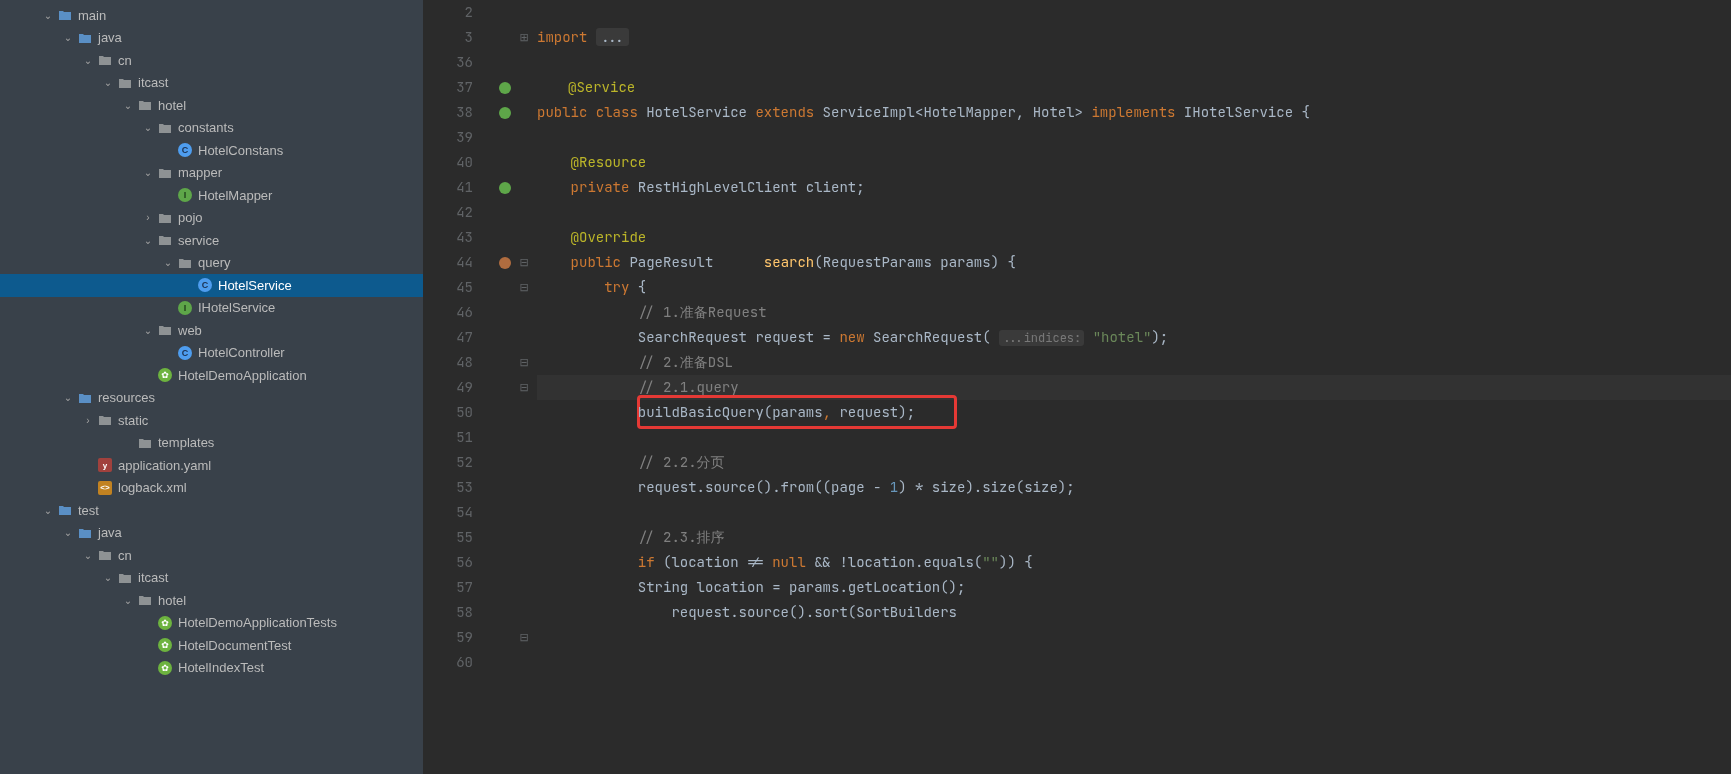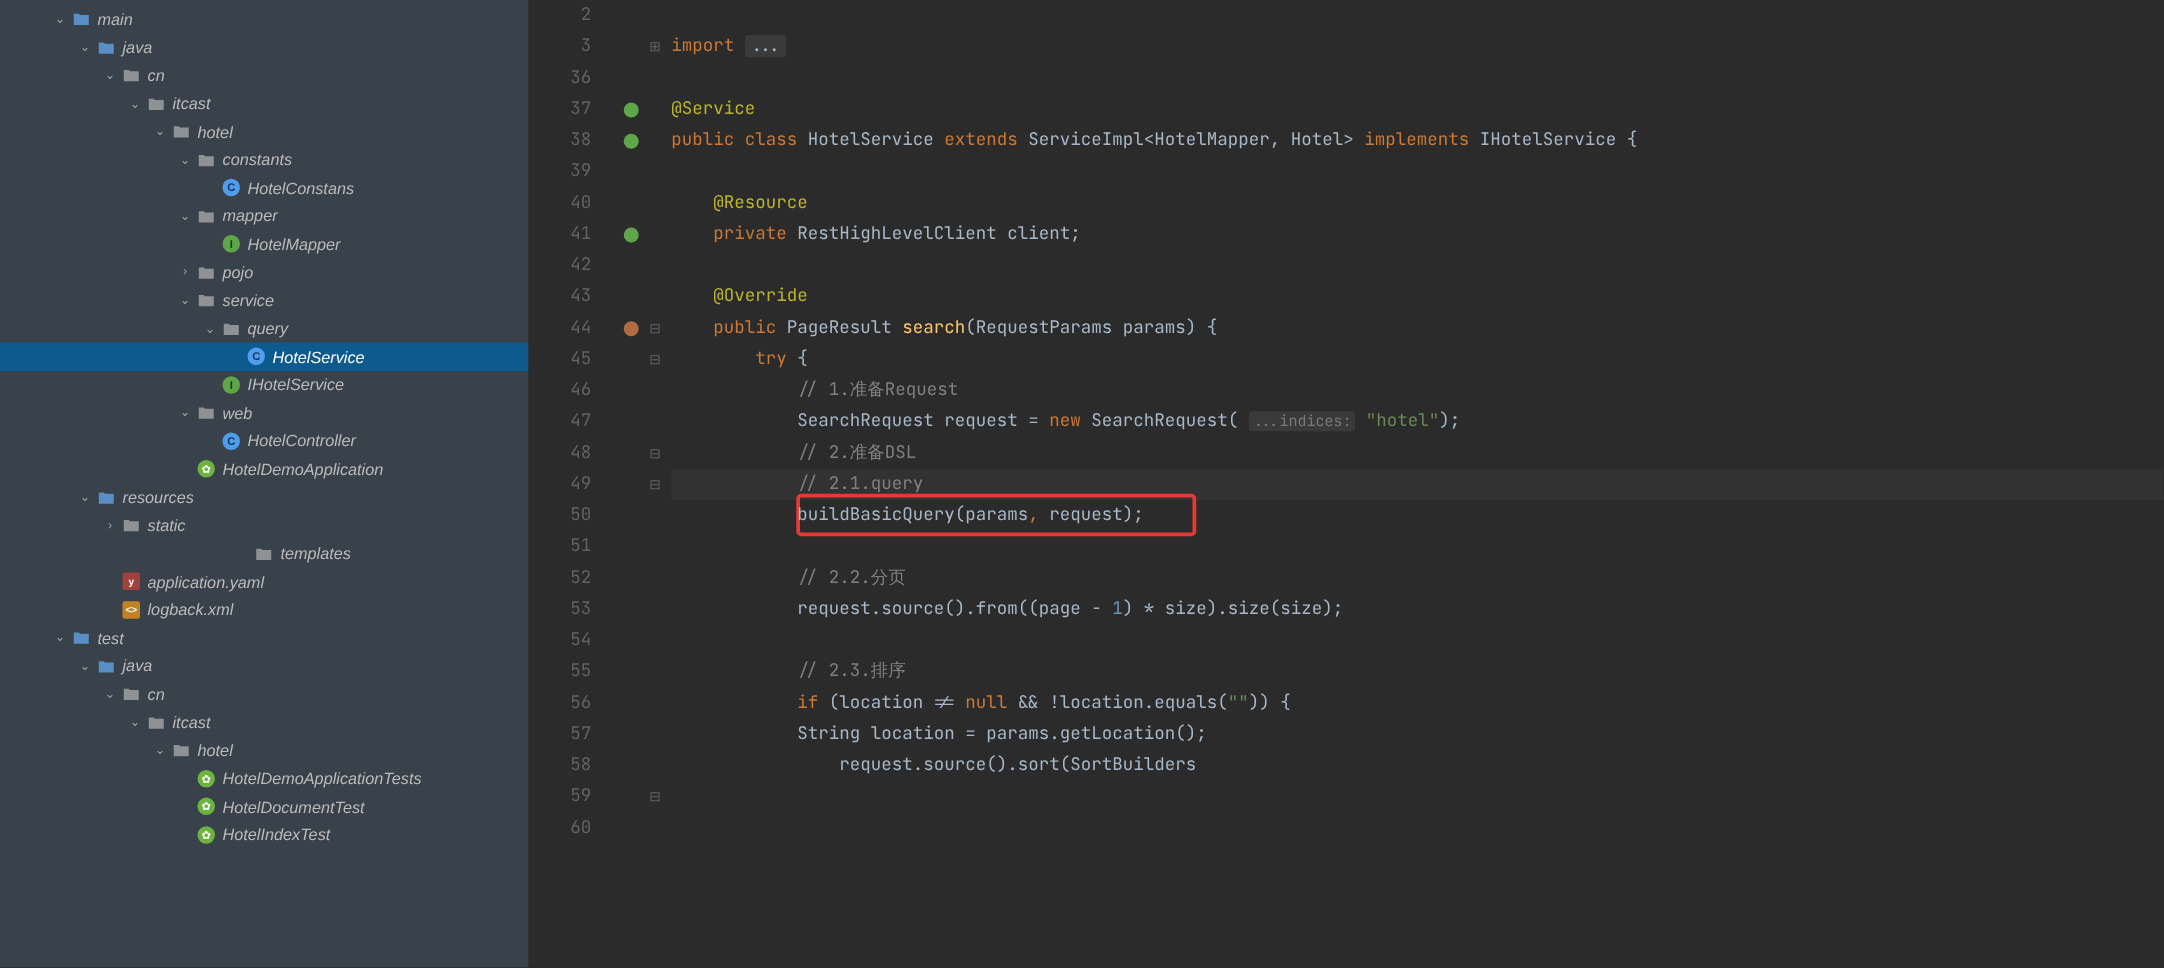--- a/index.html
+++ b/index.html
@@ -79,21 +79,20 @@
     }
     .spring-icon {
       width: 14px; height: 14px; border-radius: 50%;
       background: #6db33f; color: #fff;
       display: inline-flex; align-items: center; justify-content: center;
       font-size: 9px;
     }
     
     .tree-label {
       white-space: nowrap;
-      font-style: italic;
     }
     
     .editor-area {
       flex: 1;
       display: flex;
       background: #2b2b2b;
       position: relative;
     }
     
     .gutter {
@@ -149,21 +148,21 @@
       align-items: center;
       justify-content: center;
       color: #606366;
       cursor: pointer;
       font-size: 11px;
     }
     
     .c-keyword { color: #cc7832; }
     .c-anno { color: #bbb529; }
     .c-class { color: #a9b7c6; }
-    .c-func { color: #ffc66d; }
+    .c-func { color: #ffc66d; margin-left: 42px; }
     .c-comment { color: #808080; }
     .c-string { color: #6a8759; }
     .c-number { color: #6897bb; }
     .c-param { color: #a9b7c6; }
     .c-hint { color: #787878; background: #3a3a3a; padding: 0 3px; border-radius: 3px; font-size: 12px;}
     .c-fold { color: #a9b7c6; background: #3a3a3a; padding: 0 4px; border-radius: 3px;}
     
     .red-highlight {
       position: absolute;
       border: 3px solid #e53935;
@@ -338,21 +337,21 @@
     </div>
     <div class="tree-item" style="padding-left: 80px;">
       <span class="expand-icon">›</span>
       <span class="folder-icon gray">
         <svg width="14" height="12" viewBox="0 0 14 12">
           <path d="M1 2 L5 2 L6 3 L13 3 L13 11 L1 11 Z"></path>
         </svg>
       </span>
       <span class="tree-label">static</span>
     </div>
-    <div class="tree-item" style="padding-left: 44px; justify-content: center;">
+    <div class="tree-item" style="padding-left: 120px;">
       <span class="expand-icon"></span>
       <span class="folder-icon gray">
         <svg width="14" height="12" viewBox="0 0 14 12">
           <path d="M1 2 L5 2 L6 3 L13 3 L13 11 L1 11 Z"></path>
         </svg>
       </span>
       <span class="tree-label">templates</span>
     </div>
     <div class="tree-item" style="padding-left: 80px;">
       <span class="expand-icon"></span>
@@ -529,21 +528,21 @@
       <div class="fold-mark"></div>
       <div class="fold-mark"></div>
       <div class="fold-mark"></div>
       <div class="fold-mark">⊟</div>
       <div class="fold-mark"></div>
     </div>
   <div class="code-area" id="code-area">
       <div class="code-line"><span style="position: relative; z-index: 1;"></span></div>
       <div class="code-line"><span style="position: relative; z-index: 1;"><span class="c-keyword">import </span><span class="c-fold">...</span></span></div>
       <div class="code-line"><span style="position: relative; z-index: 1;"></span></div>
-      <div class="code-line"><span style="position: relative; z-index: 1;"><span class="c-anno">@Service</span></span></div>
+      <div class="code-line"><span style="position: relative; z-index: 1; margin-left: 31px;"><span class="c-anno">@Service</span></span></div>
       <div class="code-line"><span style="position: relative; z-index: 1;"><span class="c-keyword">public class </span><span class="c-class">HotelService </span><span class="c-keyword">extends </span><span class="c-class">ServiceImpl&lt;HotelMapper</span><span>, </span><span class="c-class">Hotel&gt; </span><span class="c-keyword">implements </span><span class="c-class">IHotelService {</span></span></div>
       <div class="code-line"><span style="position: relative; z-index: 1;"></span></div>
       <div class="code-line"><span style="position: relative; z-index: 1;"><span>    </span><span class="c-anno">@Resource</span></span></div>
       <div class="code-line"><span style="position: relative; z-index: 1;"><span>    </span><span class="c-keyword">private </span><span class="c-class">RestHighLevelClient </span><span class="c-param">client</span><span>;</span></span></div>
       <div class="code-line"><span style="position: relative; z-index: 1;"></span></div>
       <div class="code-line"><span style="position: relative; z-index: 1;"><span>    </span><span class="c-anno">@Override</span></span></div>
       <div class="code-line"><span style="position: relative; z-index: 1;"><span>    </span><span class="c-keyword">public </span><span class="c-class">PageResult </span><span class="c-func">search</span><span class="c-class">(RequestParams params) {</span></span></div>
       <div class="code-line"><span style="position: relative; z-index: 1; margin-top: 26px;"><span>        </span><span class="c-keyword">try </span><span>{</span></span></div>
       <div class="code-line"><span style="position: relative; z-index: 1;"><span>            </span><span class="c-comment">// 1.准备Request</span></span></div>
       <div class="code-line"><span style="position: relative; z-index: 1;"><span>            </span><span class="c-class">SearchRequest request = </span><span class="c-keyword">new </span><span class="c-class">SearchRequest( </span><span class="c-hint">...indices:</span><span> </span><span class="c-string">"hotel"</span><span>);</span></span></div>

